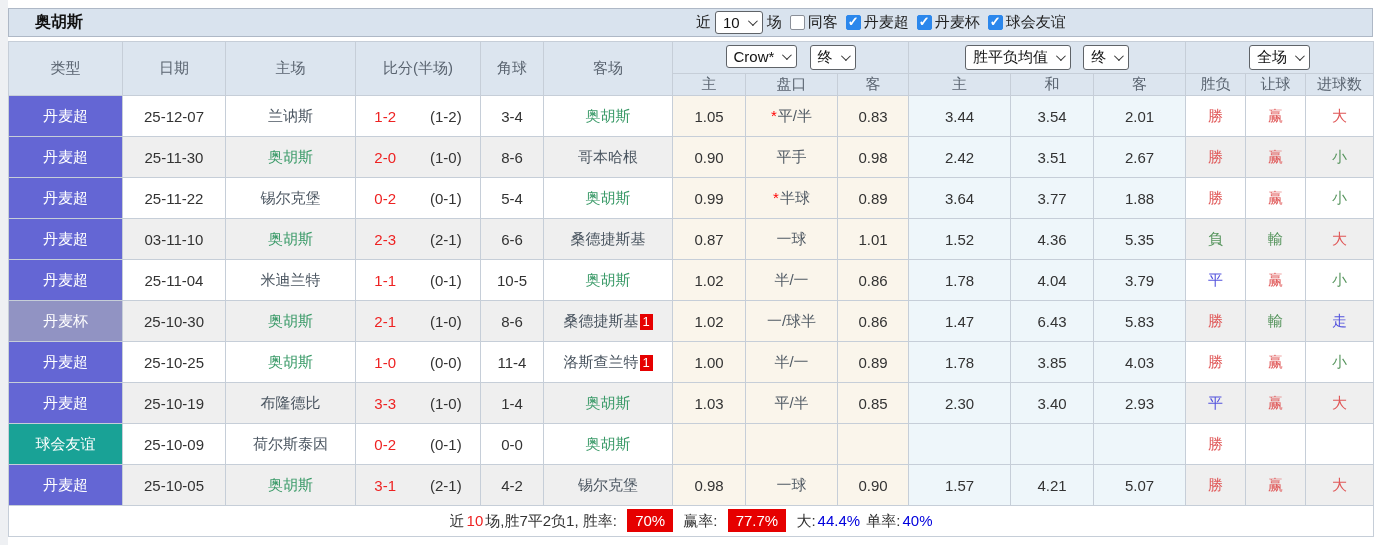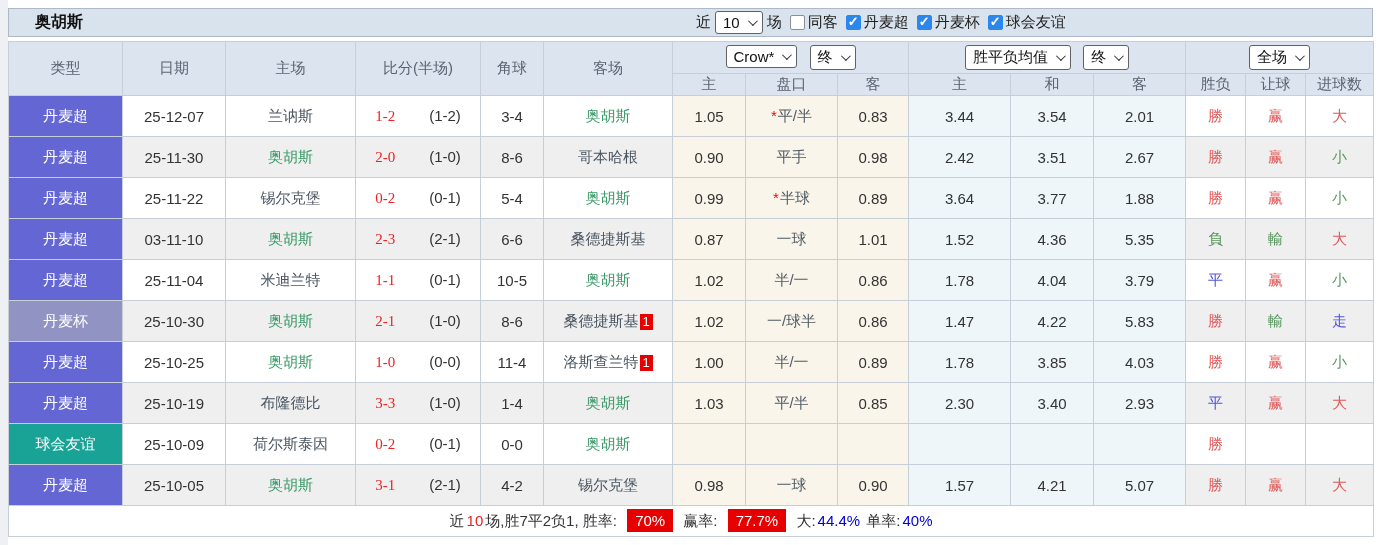--- a/index.html
+++ b/index.html
@@ -30,21 +30,21 @@
   tbody tr:nth-child(even) td.pl { background:#efefef; }
   tbody tr:nth-child(odd) td.pl { background:#fff; }
   td.hcap-bg { background:#faf5eb !important; }
   td.euro-bg { background:#eef6fa !important; }
   td.type { color:#fff; }
   td.type.super { background:#6466d4 !important; }
   td.type.cup { background:#9193c3 !important; }
   td.type.friendly { background:#19a296 !important; }
   td.team { color:#4a5560; }
   td.team.focus { color:#3a9a68; }
-  .fs { color:#ee2222;font-family:Liberation Serif, serif; }
+  .fs { color:#ee2222; }
   .hs { color:#333;margin-left:34px; }
   td.hcap { color:#505a64; }
   .star { color:#f00; margin-right:1px; }
   td.res.red { color:#e05858; }
   td.res.green { color:#55945c; }
   td.res.blue { color:#5353dd; }
   .badge1 { display:inline-block; background:#e60000; color:#fff; font-size:13px; line-height:16px; width:13px; height:16px; vertical-align:middle; margin-left:1px; }
 
   
   tfoot td { height:31px; background:#fff; font-size:15px; color:#333; }
@@ -237,21 +237,21 @@
             <td class="type cup">丹麦杯</td>
             <td class="pl">25-10-30</td>
             <td class="pl team focus"><span>奥胡斯</span></td>
             <td class="pl"><span class="fs">2-1</span><span class="hs">(1-0)</span></td>
             <td class="pl">8-6</td>
             <td class="pl team"><span>桑德捷斯基</span><span class="badge1">1</span></td>
             <td class="hcap-bg">1.02</td>
             <td class="hcap hcap-bg"><span>一/球半</span></td>
             <td class="hcap-bg">0.86</td>
             <td class="euro-bg">1.47</td>
-            <td class="euro-bg">4.22</td>
+            <td class="euro-bg">6.43</td>
             <td class="euro-bg">5.83</td>
             <td class="pl res red">勝</td>
             <td class="pl res green">輸</td>
             <td class="pl res blue">走</td>
           </tr>
           <tr>
             <td class="type super">丹麦超</td>
             <td class="pl">25-10-25</td>
             <td class="pl team focus"><span>奥胡斯</span></td>
             <td class="pl"><span class="fs">1-0</span><span class="hs">(0-0)</span></td>

